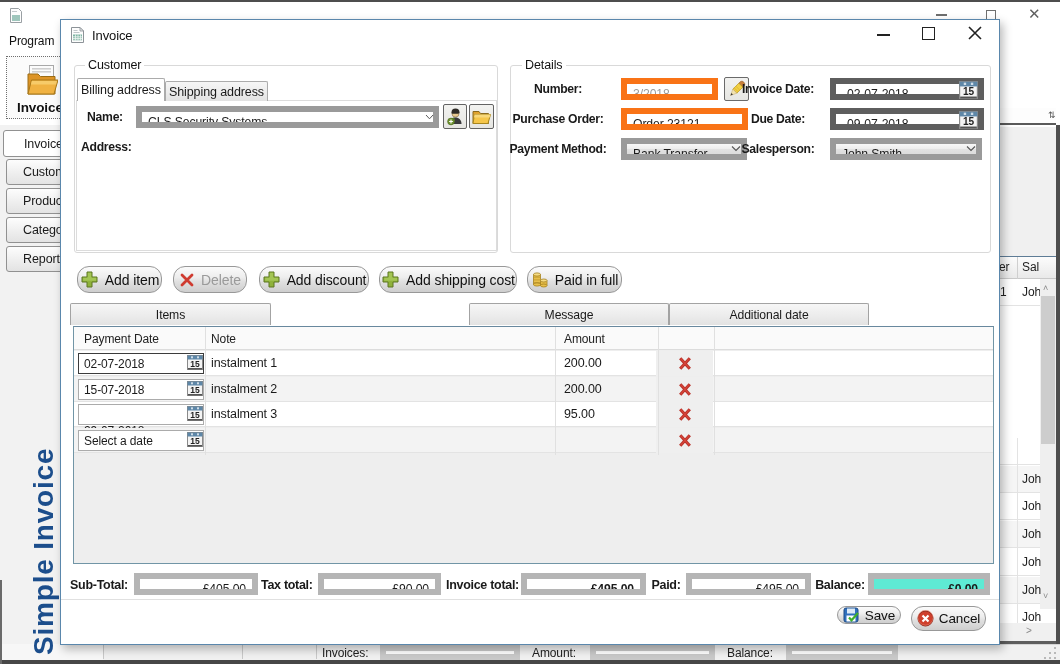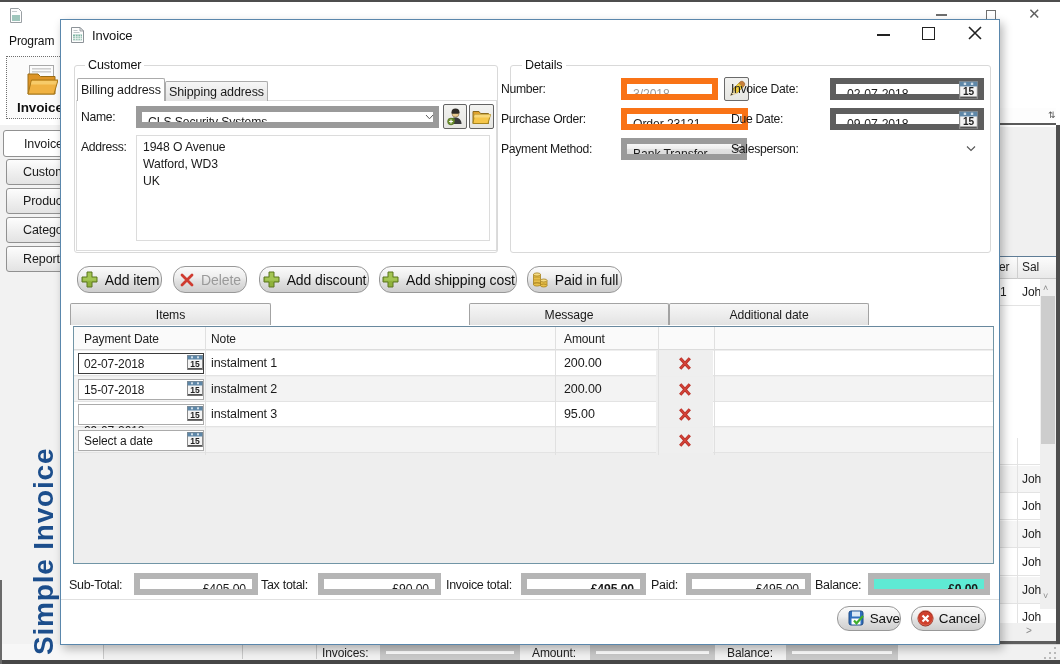--- a/index.html
+++ b/index.html
@@ -1,20 +1,20 @@
 <!DOCTYPE html>
 <html><head>
 <meta charset="utf-8">
 <style>
 * { margin:0; padding:0; box-sizing:border-box; }
 html,body { width:1060px; height:664px; overflow:hidden; }
 body { font-family:"Liberation Sans", sans-serif; position:relative; background:#fff; font-size:12.2px; color:#1a1a1a; letter-spacing:-0.1px; }
 .abs { position:absolute; }
 .lbl { position:absolute; white-space:nowrap; }
-.rlbl { position:absolute; text-align:left; white-space:nowrap; letter-spacing:-0.3px; }
+.rlbl { position:absolute; text-align:center; white-space:nowrap; letter-spacing:-0.3px;font-weight:bold; }
 .inp { position:absolute; background:#fff; border:6px solid #f97316; padding:3px 6px 0 6px; white-space:nowrap; overflow:hidden; }
 .grad { background:linear-gradient(180deg,#f7f7f7 0%,#ededed 48%,#e2e2e2 52%,#dcdcdc 100%); }
 .btn { position:absolute; border:1px solid #989898; border-radius:12px;
   background:linear-gradient(180deg,#fbfbfb 0%,#ededed 42%,#e0e0e0 58%,#cecece 100%);
   display:flex; align-items:center; justify-content:center; font-size:14px; color:#111; }
 .sq { position:absolute; border:1px solid #636363; border-radius:2px;
   background:linear-gradient(180deg,#f2f2f0 0%,#e6e6e2 100%); display:flex; align-items:center; justify-content:center; }
 .tab { position:absolute; border:1px solid #a3a3a3; border-bottom:none; border-radius:2px 2px 0 0;
   background:linear-gradient(180deg,#f6f6f6 0%,#ebebeb 60%,#e2e2e2 100%);
   display:flex; align-items:center; justify-content:center; }
@@ -179,21 +179,20 @@
   </div>
   <div class="sq" style="left:408px;top:84px;width:25px;height:25px;">
     <svg width="19" height="16" viewBox="0 0 19 16">
       <path d="M1 2.5 h6 l1.5 2 h8 v10 h-15.5 z" fill="#e0a32e" stroke="#8a6a1e"></path>
       <path d="M2.5 5.5 h16 l-2.5 9 h-15 z" fill="#f5c64a" stroke="#a8861e"></path>
       <path d="M2.5 5.5 h16 l-0.8 3 h-15.7 z" fill="#f8d87a"></path>
     </svg>
   </div>
 
   <div class="rlbl" style="left:20px;top:120px;width:48px;">Address:</div>
-  <div class="abs" style="left:75px;top:115px;width:354px;height:106px;background:#fff;border:1px solid #dcdcdc;padding:3px 6px;line-height:17px;">1948 O Avenue<br>Watford, WD3<br>UK</div>
 
   <div class="gbox" style="left:449px;top:45px;width:481px;height:188px;"></div>
   <div class="glbl" style="left:461px;top:38px;">Details</div>
 
   <div class="rlbl" style="left:440px;top:62px;width:114px;">Number:</div>
   <div class="inp" style="left:560px;top:58px;width:97px;height:22px;color:#9a9a9a;">3/2018</div>
   <div class="sq" style="left:663px;top:57px;width:25px;height:24px;border-color:#6a6a6a;">
     <svg width="18" height="18" viewBox="0 0 18 18">
       <path d="M11.8 2.2 a2.6 2.6 0 0 1 4 0 a2.6 2.6 0 0 1 0 4 l-1 1 l-4-4 z" fill="#c87f3a" stroke="#9a5f24" stroke-width="0.7"></path>
       <path d="M4.8 9.2 L10.8 3.2 l4 4 L8.8 13.2 z" fill="#f2d044" stroke="#b99718" stroke-width="0.7"></path>
@@ -225,20 +224,21 @@
         <rect x="1" y="13" width="14" height="1.5" fill="#555"></rect>
         <text x="8" y="11.5" font-size="8.5" font-weight="bold" font-family="Liberation Sans" fill="#222" text-anchor="middle">15</text>
       </svg></div>
 
   <div class="rlbl" style="left:440px;top:122px;width:114px;">Payment Method:</div>
   <div class="inp grad" style="left:560px;top:118px;width:126px;height:22px;border-color:#9a9a9a;">Bank Transfer</div>
   <svg class="abs" style="left:670px;top:125px;" width="10" height="7" viewBox="0 0 10 7">
       <path d="M1 1.5 L5 5.5 L9 1.5" stroke="#555" stroke-width="1.1" fill="none"></path>
     </svg>
   <div class="rlbl" style="left:670px;top:122px;width:94px;">Salesperson:</div>
+  <div class="inp grad" style="left:769px;top:118px;width:152px;height:22px;border-color:#9a9a9a;">John Smith</div>
   <svg class="abs" style="left:905px;top:125px;" width="10" height="7" viewBox="0 0 10 7">
       <path d="M1 1.5 L5 5.5 L9 1.5" stroke="#555" stroke-width="1.1" fill="none"></path>
     </svg>
 
   <div class="btn" style="left:16px;top:246px;width:85px;height:27px;"><svg width="19" height="19" viewBox="0 0 19 19" style="margin-right:6px;">
         <path d="M7 2 h5 v5 h5 v5 h-5 v5 h-5 v-5 H2 V7 h5 z" fill="#8fb23b" stroke="#5d7722" stroke-width="1"></path>
         <path d="M7.8 2.8 h3.4 v5 h5 v3 h-13 v-3 h4.6 z" fill="#a9c95c" opacity="0.8"></path>
       </svg>Add item</div>
   <div class="btn" style="left:112px;top:246px;width:74px;height:27px;color:#9a9a9a;"><svg width="16" height="16" viewBox="0 0 16 16" style="margin-right:6px;">
         <path d="M3 3 L13 13 M13 3 L3 13" stroke="#cf3b30" stroke-width="2.8" stroke-linecap="round"></path>
@@ -354,21 +354,21 @@
   <div class="inp" style="left:73px;top:553px;width:124px;height:22px;border-color:#b5b5b5;text-align:right;text-decoration:underline;">£405.00</div>
   <div class="rlbl" style="left:200px;top:558px;width:50px;font-size:12.5px;">Tax total:</div>
   <div class="inp" style="left:257px;top:553px;width:123px;height:22px;border-color:#b5b5b5;text-align:right;">£90.00</div>
   <div class="rlbl" style="left:385px;top:558px;width:73px;font-size:12.5px;">Invoice total:</div>
   <div class="inp" style="left:460px;top:553px;width:125px;height:22px;border-color:#b5b5b5;text-align:right;font-weight:bold;">£495.00</div>
   <div class="rlbl" style="left:590px;top:558px;width:30px;font-size:12.5px;">Paid:</div>
   <div class="inp" style="left:625px;top:553px;width:125px;height:22px;border-color:#b5b5b5;text-align:right;">£495.00</div>
   <div class="rlbl" style="left:754px;top:558px;width:50px;font-size:12.5px;">Balance:</div>
   <div class="inp" style="left:807px;top:553px;width:122px;height:22px;border-color:#b5b5b5;text-align:right;font-weight:bold;background:#5eead4;">£0.00</div>
 
-  <div class="btn" style="left:776px;top:586px;width:64px;height:25px;font-size:13.5px;justify-content:flex-end;">
+  <div class="btn" style="left:776px;top:586px;width:64px;height:18px;font-size:13.5px;">
     <svg width="17" height="17" viewBox="0 0 17 17" style="margin-right:5px;">
       <rect x="1" y="1" width="14" height="14" rx="2" fill="#2f6fbd" stroke="#1d4a85"></rect>
       <rect x="4" y="1.5" width="8" height="5" fill="#dce9f6"></rect>
       <rect x="3.5" y="8.5" width="9" height="6" fill="#ffffff"></rect>
       <path d="M6 10.5 l2.5 2.8 L15 6" stroke="#3fae2a" stroke-width="2.2" fill="none"></path>
     </svg>Save</div>
   <div class="btn" style="left:850px;top:586px;width:75px;height:25px;font-size:13.5px;">
     <svg width="17" height="17" viewBox="0 0 17 17" style="margin-right:5px;">
       <circle cx="8.5" cy="8.5" r="7.5" fill="#cf3f2c" stroke="#8f2417"></circle>
       <circle cx="8.5" cy="8.5" r="7.5" fill="none" stroke="#e8836f" stroke-width="1" opacity="0.6" transform="translate(0,-0.8)"></circle>

